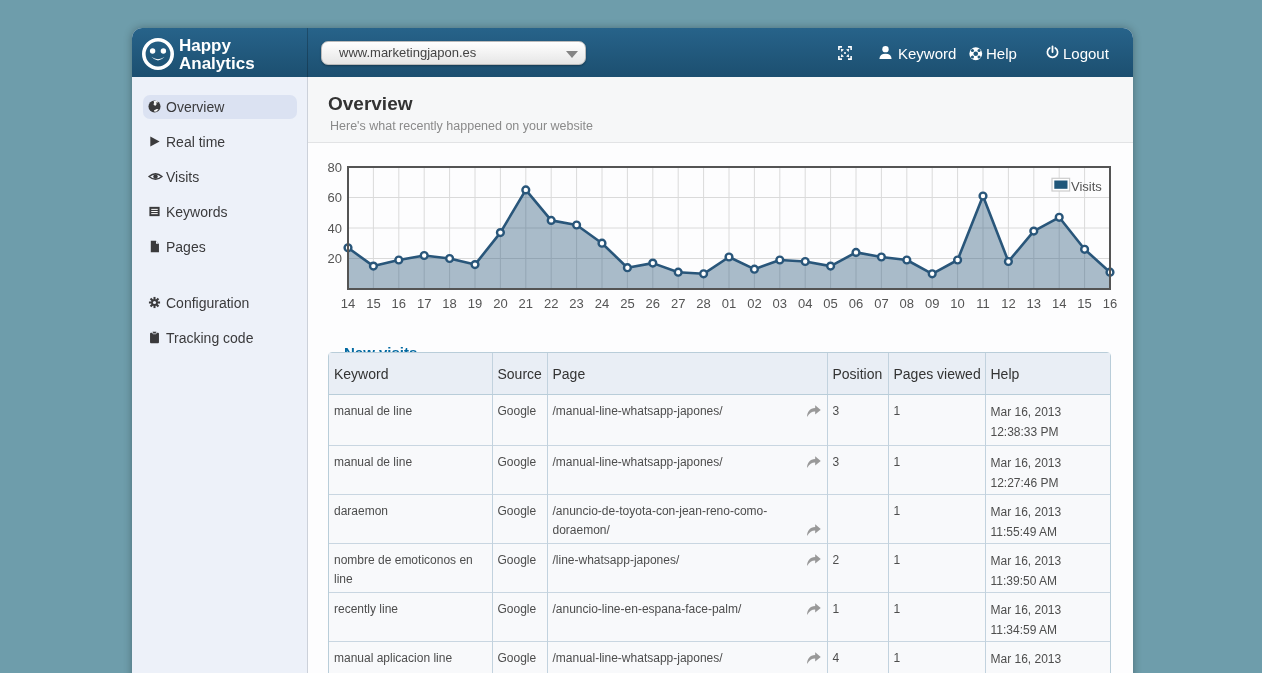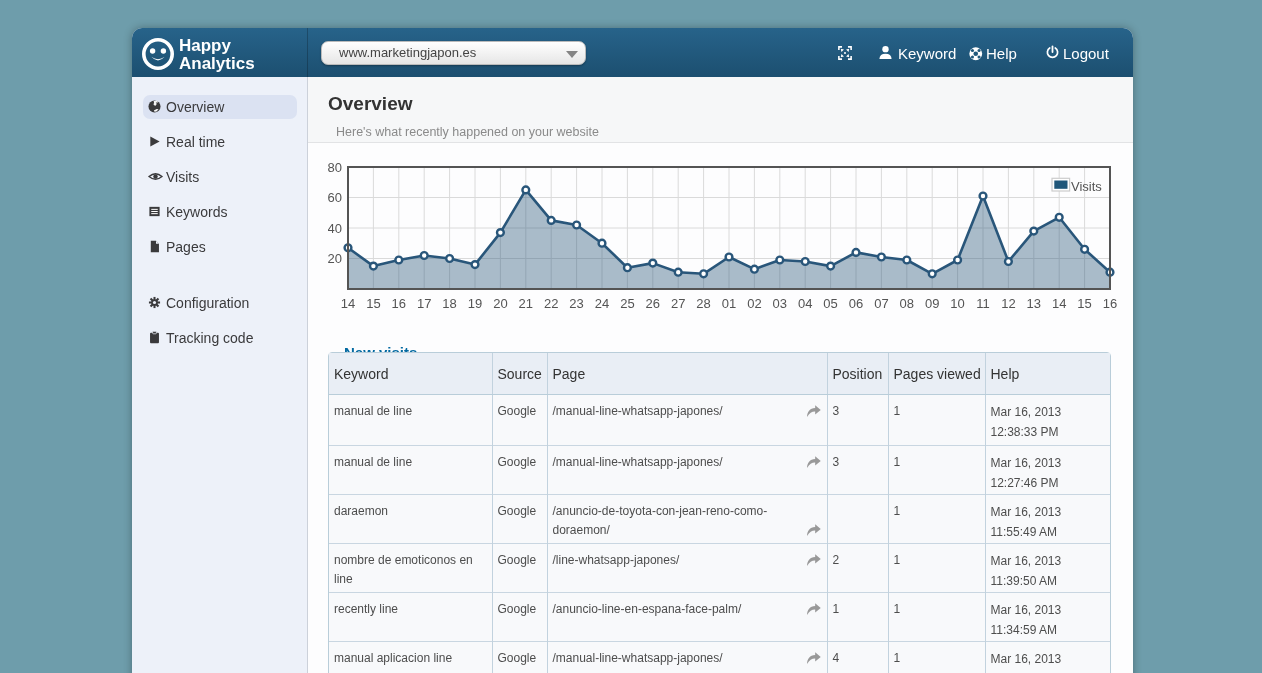--- a/index.html
+++ b/index.html
@@ -15,21 +15,21 @@
 .nav span.lbl{position:absolute;top:17px;white-space:nowrap}
 .navicon{position:absolute;top:16px}
 .sidebar{position:absolute;left:0;top:49px;width:175px;height:711px;background:#edf1f9;border-right:1px solid #ccd1da}
 .mi{position:absolute;left:11px;width:154px;height:24px;color:#3a3a3c;font-size:14px}
 .mi.active{background:#dbe2f2;border-radius:7px}
 .mi .txt{position:absolute;left:23px;top:4px;line-height:17px;font-size:14px}
 .mi svg{position:absolute;left:5px;top:5px}
 .main{position:absolute;left:176px;top:49px;width:825px;height:711px;background:#fdfdfe}
 .pagehead{position:absolute;left:0;top:0;width:825px;height:65px;background:#f6f7f8;border-bottom:1px solid #e2e3e5}
 .pagehead h1{position:absolute;left:20px;top:16px;margin:0;font-size:19px;color:#333;letter-spacing:0px}
-.pagehead p{position:absolute;left:20px;top:40px;margin:8px;font-size:12.5px;color:#8a8a8a}
+.pagehead p{position:absolute;left:20px;top:40px;margin:2px;font-size:12.5px;color:#8a8a8a}
 .chart{position:absolute;left:20px;top:82px}
 .h2nv{position:absolute;left:20px;top:251px;margin:16px;font-size:15px;font-weight:bold;color:#0369a1}
 .tablewrap{position:absolute;left:20px;top:275px;width:781px;border:1px solid #b9cdd9;border-radius:4px;background:#f8f9fb}
 table{border-collapse:collapse;width:100%;table-layout:fixed}
 th{height:41px;background:#e9eef5;font-size:14px;font-weight:normal;color:#333;text-align:left;padding:0 0 0 5px;border-bottom:1px solid #b9cdd9}
 th+th,td+td{border-left:1px solid #c2d2de}
 td{height:41px;font-size:12px;color:#4d4d4d;vertical-align:top;padding:7px 6px 0 5px;line-height:19px;border-top:1px solid #c9d6e1;position:relative}
 tr:first-child td{border-top:none}
 tr:nth-child(2) td{height:43px}
 td .share{position:absolute;right:6px;top:10px}

